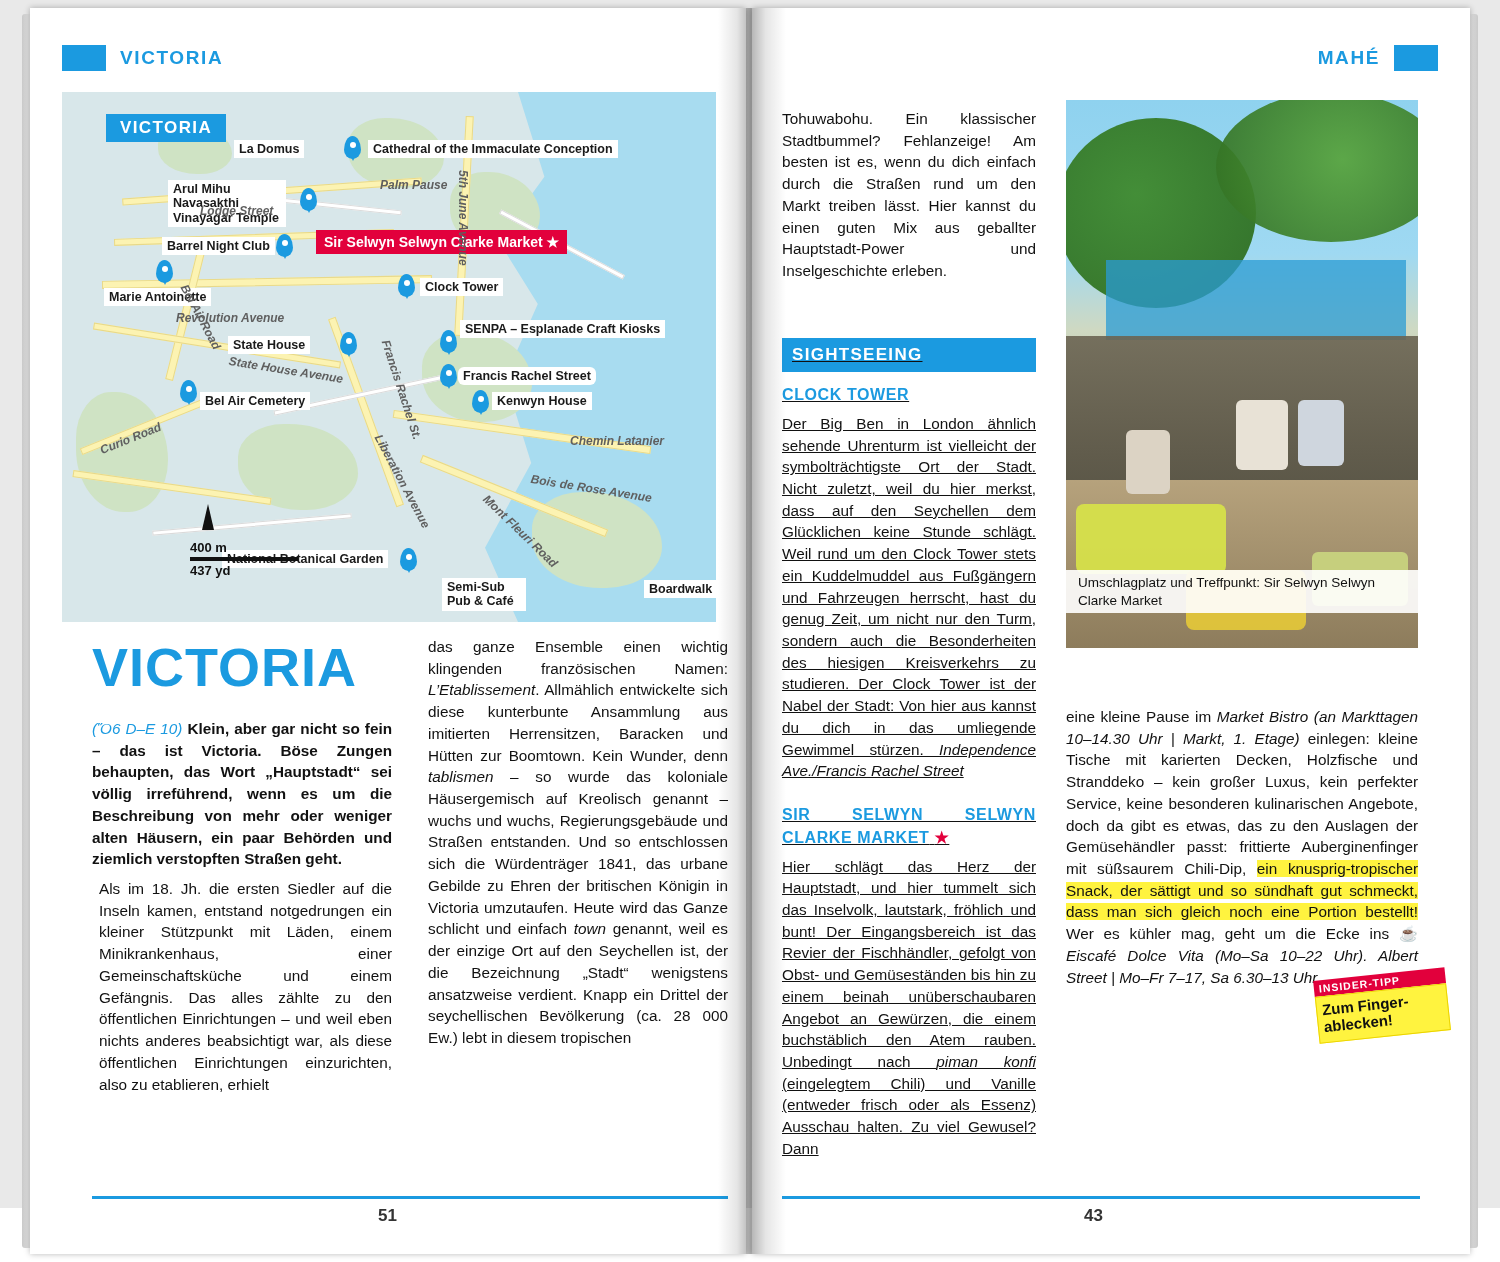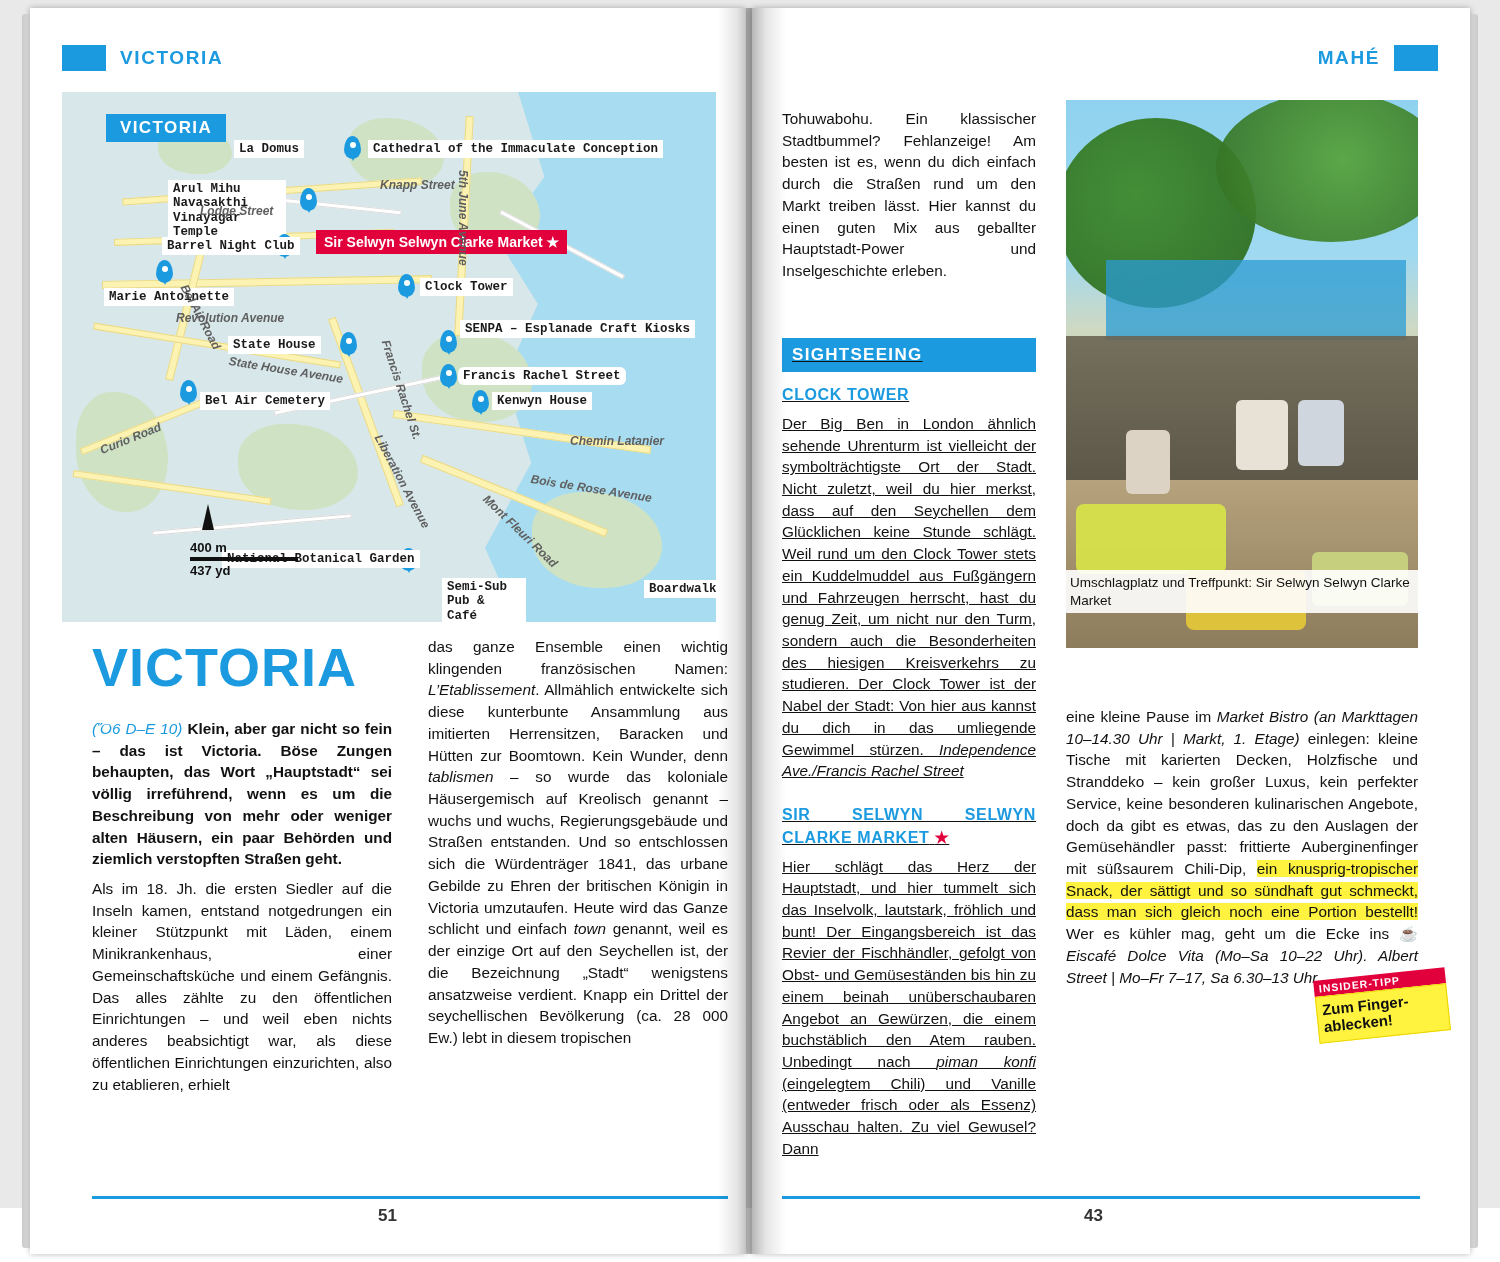--- a/index.html
+++ b/index.html
@@ -63,21 +63,21 @@
   }
   .green {
     position:absolute; background:#cfe3c4; border-radius:40% 60% 45% 55%;
   }
   .road {
     position:absolute; background:#fcf3b2; border:1px solid #e8d98a;
   }
   .road-w { background:#ffffff; border:1px solid #dadada; }
   .map-label {
     position:absolute; background:#fff; color:#1a1a1a; font-size:12.5px;
-    font-weight:bold; padding:2px 5px; white-space:nowrap; line-height:1.15;font-family:Liberation Mono, monospace;
+    font-weight:bold; padding:2px 5px; white-space:nowrap; line-height:1.15;
   }
   .street-label {
     position:absolute; color:#5f5f5f; font-size:12px; font-style:italic;
     white-space:nowrap; font-weight:bold;
   }
   .map-title {
     position:absolute; left:44px; top:22px; background:#1b9ae0; color:#fff;
     font-weight:bold; font-size:17px; letter-spacing:1.4px; padding:4px 14px;
   }
   .pin {
@@ -130,21 +130,21 @@
   }
   .mark { background:#fff33f; }
 
   .photo {
     position:absolute; left:1066px; top:100px; width:352px; height:546px;
     overflow:hidden; background:#6ab4d8;
   }
   .cap {
     position:absolute; left:1066px; top:630px; width:352px;
     background:rgba(255,255,255,0.88); font-size:13.5px; line-height:1.3;
-    padding:4px 4px; color:#111;
+    padding:4px 12px; color:#111;
   }
 
   .tip {
     position:absolute; right:18px; top:972px; width:132px;
     transform:rotate(-6deg);
   }
   .tip .top {
     background:#e2003c; color:#fff; font-size:10.5px; font-weight:bold;
     letter-spacing:1px; padding:2px 5px;
   }
@@ -262,21 +262,21 @@
       <div class="map-label" style="left:138px; top:300px;">Bel Air Cemetery</div>
 
       <div class="pin" style="left:338px; top:456px;">
           <div class="pin-dot"></div>
         </div>
       <div class="map-label" style="left:160px; top:458px;">National Botanical Garden</div>
 
       <div class="map-label" style="left:380px; top:486px; width:84px; white-space:normal;">Semi-Sub Pub &amp; Café</div>
       <div class="map-label" style="left:582px; top:488px;">Boardwalk</div>
 
-      <div class="street-label" style="left:318px; top:86px;">Knapp Street</div>
+      <div class="street-label" style="left:318px; top:86px;">Palm Pause</div>
       <div class="street-label" style="left:138px; top:112px;">Lodge Street</div>
       <div class="street-label" style="left:114px; top:180px;margin-top:39px;">Revolution Avenue</div>
       <div class="street-label" style="left:128px; top:190px; transform:rotate(62deg); transform-origin:left top;">Bel Air Road</div>
       <div class="street-label" style="left:168px; top:262px; transform:rotate(9deg); transform-origin:left top;">State House Avenue</div>
       <div class="street-label" style="left:408px; top:78px; transform:rotate(90deg); transform-origin:left top;">5th June Avenue</div>
       <div class="street-label" style="left:330px; top:246px; transform:rotate(72deg); transform-origin:left top;">Francis Rachel St.</div>
       <div class="street-label" style="left:36px; top:352px; transform:rotate(-22deg); transform-origin:left top;">Curio Road</div>
       <div class="street-label" style="left:322px; top:340px; transform:rotate(62deg); transform-origin:left top;">Liberation Avenue</div>
       <div class="street-label" style="left:428px; top:400px; transform:rotate(44deg); transform-origin:left top;">Mont Fleuri Road</div>
       <div class="street-label" style="left:470px; top:380px; transform:rotate(9deg); transform-origin:left top;">Bois de Rose Avenue</div>
@@ -290,21 +290,21 @@
       </div>
     </div>
 
     <div class="bigtitle" style="left:62px; top:628px;">VICTORIA</div>
 
     <div class="col" style="left:62px; top:710px; width:300px;">
       <p>
         <span class="blue ital">(Ὅ6 D–E 10)</span>
         <span class="lead">Klein, aber gar nicht so fein – das ist Victoria. Böse Zungen behaupten, das Wort „Hauptstadt“ sei völlig irreführend, wenn es um die Beschreibung von mehr oder weniger alten Häusern, ein paar Behörden und ziemlich verstopften Straßen geht.</span>
       </p>
-      <p style="margin-top:8px;">Als im 18. Jh. die ersten Siedler auf die Inseln kamen, entstand notgedrungen ein kleiner Stützpunkt mit Läden, einem Minikrankenhaus, einer Gemeinschaftsküche und einem Gefängnis. Das alles zählte zu den öffentlichen Einrichtungen – und weil eben nichts anderes beabsichtigt war, als diese öffentlichen Einrichtungen einzurichten, also zu etablieren, erhielt</p>
+      <p style="margin-top:8px;margin-left:7px;">Als im 18. Jh. die ersten Siedler auf die Inseln kamen, entstand notgedrungen ein kleiner Stützpunkt mit Läden, einem Minikrankenhaus, einer Gemeinschaftsküche und einem Gefängnis. Das alles zählte zu den öffentlichen Einrichtungen – und weil eben nichts anderes beabsichtigt war, als diese öffentlichen Einrichtungen einzurichten, also zu etablieren, erhielt</p>
     </div>
 
     <div class="col" style="left:398px; top:628px; width:300px;">
       <p>
         <span>das ganze Ensemble einen wichtig klingenden französischen Namen: </span><span class="ital">L’Etablissement</span><span>. Allmählich entwickelte sich diese kunterbunte Ansammlung aus imitierten Herrensitzen, Baracken und Hütten zur Boomtown. Kein Wunder, denn </span><span class="ital">tablismen</span><span> – so wurde das koloniale Häusergemisch auf Kreolisch genannt – wuchs und wuchs, Regierungsgebäude und Straßen entstanden. Und so entschlossen sich die Würdenträger 1841, das urbane Gebilde zu Ehren der britischen Königin in Victoria umzutaufen. Heute wird das Ganze schlicht und einfach </span><span class="ital">town</span><span> genannt, weil es der einzige Ort auf den Seychellen ist, der die Bezeichnung „Stadt“ wenigstens ansatzweise verdient. Knapp ein Drittel der seychellischen Bevölkerung (ca. 28 000 Ew.) lebt in diesem tropischen</span>
       </p>
     </div>
 
     <div class="folio" style="left:348px;">
       <div class="rule" style="left:-286px; width:636px;"></div>

